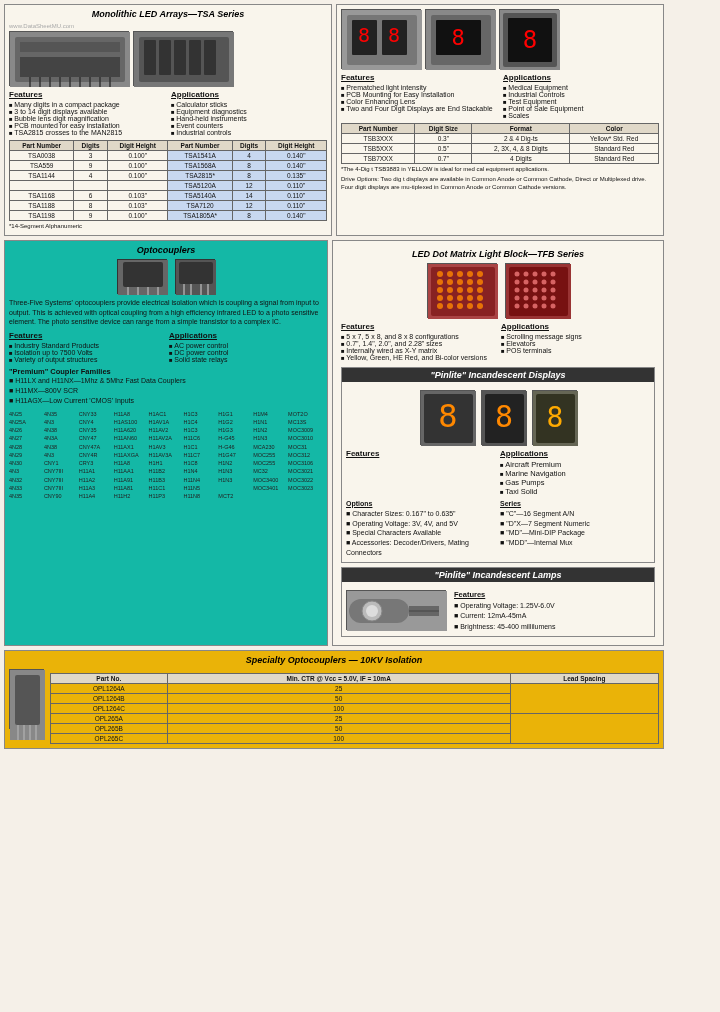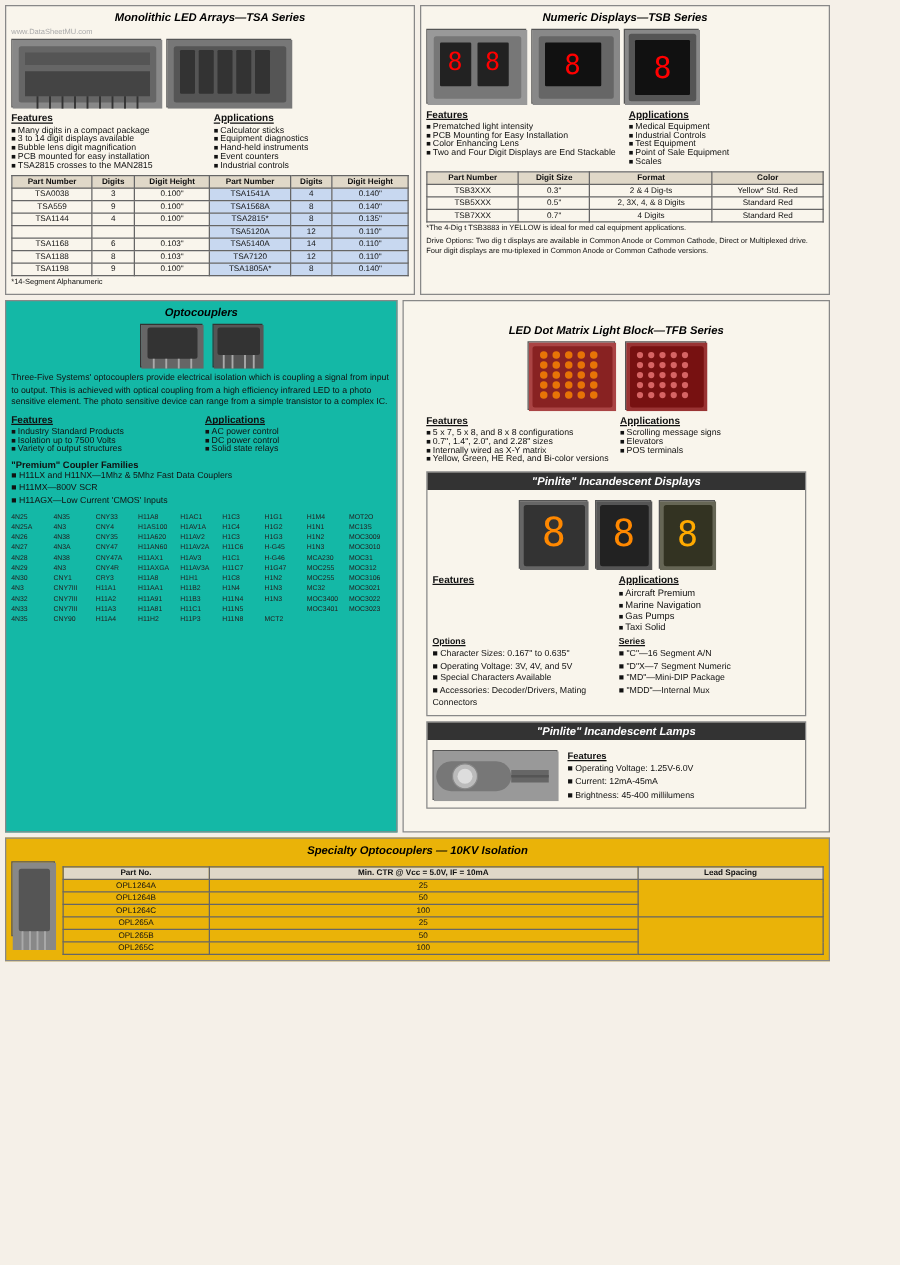--- a/index.html
+++ b/index.html
@@ -101,21 +101,21 @@
     .optocouplers-section {
       flex: 1;
       border: 1px solid #888;
       background: #14b8a6;
       padding: 4px;
     }
     .led-matrix-section {
       flex: 1;
       border: 1px solid #888;
       background: #f9f5ec;
-      padding: 18px;
+      padding: 8px;
     }
     .opto-images {
       display: flex;
       gap: 8px;
       justify-content: center;
       margin: 4px 0;
     }
     .opto-body-text {
       font-size: 7px;
       margin-bottom: 4px;
@@ -382,21 +382,20 @@
             <td class="highlight-row">TSA1805A*</td>
             <td class="highlight-row">8</td>
             <td class="highlight-row">0.140"</td>
           </tr>
         </tbody>
       </table>
       <div class="footnote">*14-Segment Alphanumeric</div>
     </div>
 
     <div class="section">
-      <div class="section-title">Numeric Displays—TSB Series</div>
       <div class="flex-row">
         <div class="numeric-img1">
           <svg width="80" height="60" xmlns="http://www.w3.org/2000/svg">
             <rect width="80" height="60" fill="#999"></rect>
             <rect x="5" y="5" width="70" height="50" fill="#777" rx="2"></rect>
             <rect x="10" y="10" width="25" height="35" fill="#222" rx="1"></rect>
             <rect x="40" y="10" width="25" height="35" fill="#222" rx="1"></rect>
             <text x="22" y="32" fill="#f00" font-size="20" font-family="monospace" text-anchor="middle">8</text>
             <text x="52" y="32" fill="#f00" font-size="20" font-family="monospace" text-anchor="middle">8</text>
           </svg>

